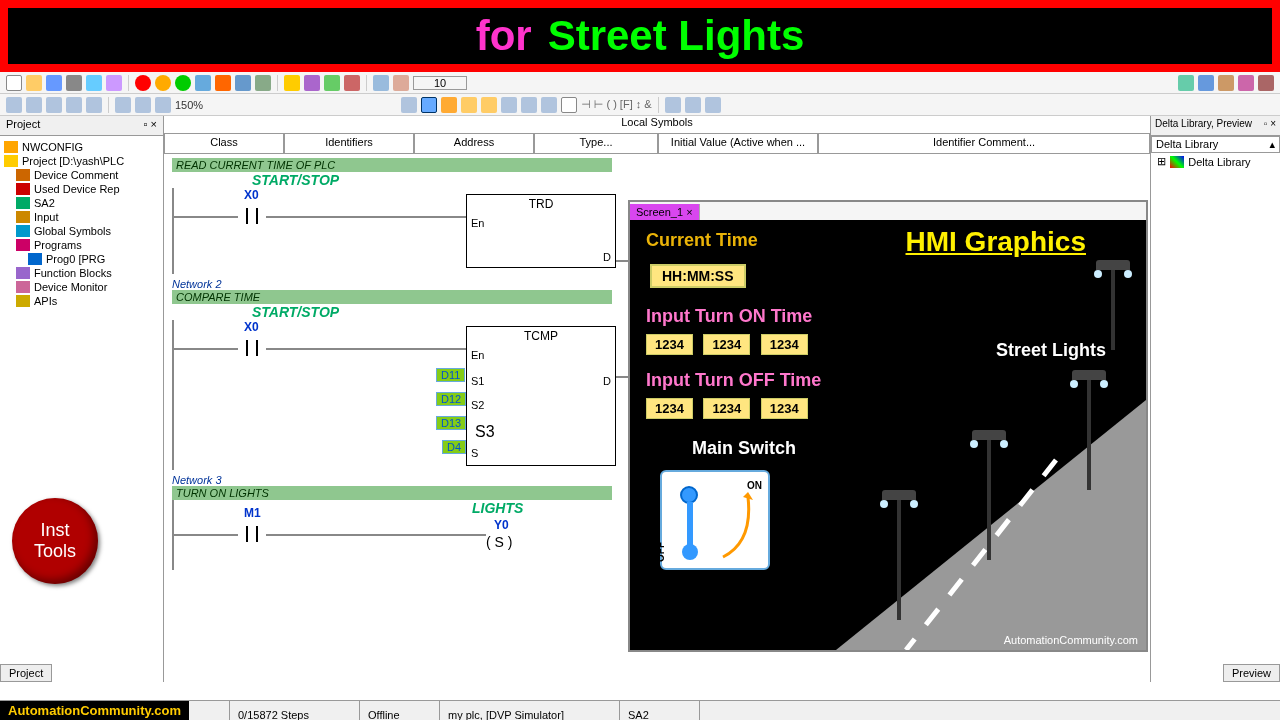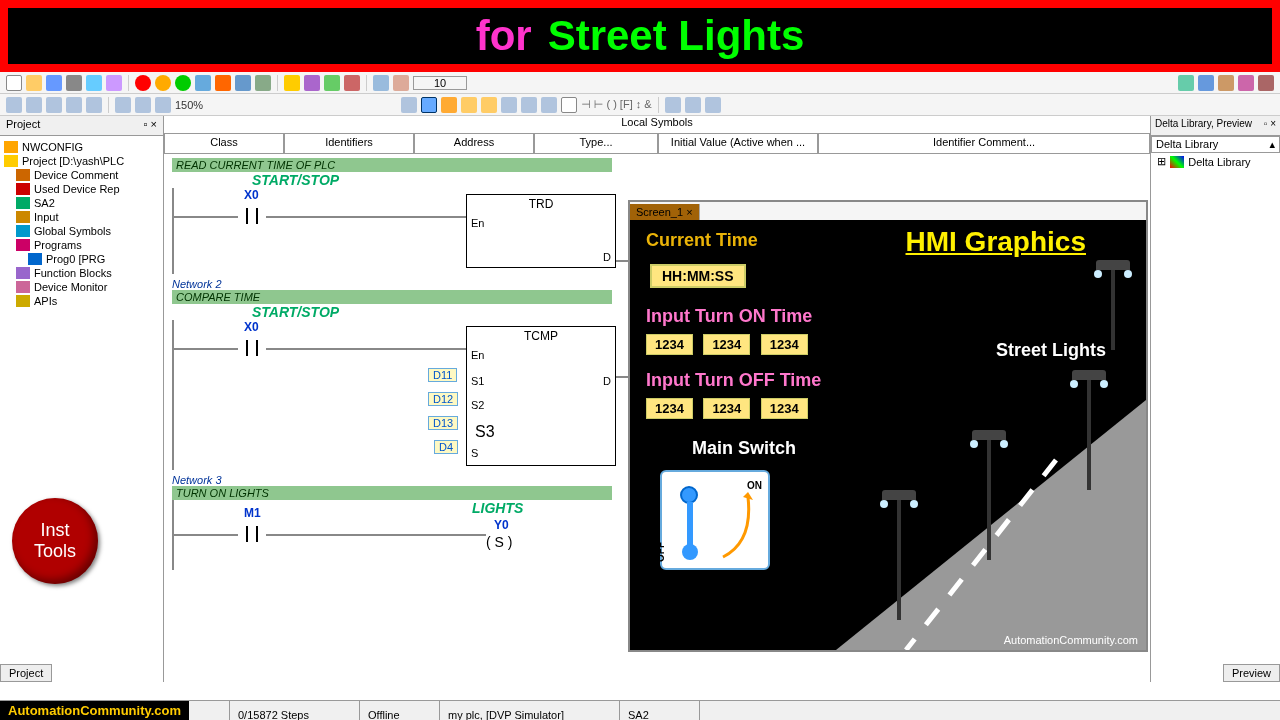--- a/index.html
+++ b/index.html
@@ -62,26 +62,26 @@
 .net-rem { background:#8fc78f; color:#003300; font-style:italic; font-size:11px; padding:1px 4px; width:440px; }
 .rung-title { color:#00aa66; font-style:italic; font-weight:bold; font-size:14px; text-align:left; padding-left:80px; }
 .rail { position:absolute; left:0; top:0; bottom:0; width:2px; background:#888; }
 .wire { position:absolute; height:2px; background:#888; }
 .con-lbl { position:absolute; color:#0033cc; font-size:12px; font-weight:bold; }
 .contact { position:absolute; width:28px; height:20px; }
 .contact::before, .contact::after { content:""; position:absolute; top:2px; width:2px; height:16px; background:#000; }
 .contact::before{left:8px;} .contact::after{right:8px;}
 .fbox { position:absolute; border:1.5px solid #000; background:#fff; font-size:11px; text-align:center; }
 .fbox .ftitle { font-size:12px; padding-top:2px;}
-.dreg { position:absolute; background:#fef9c3; border:1px solid #66aadd; color:#0055cc; font-size:11px; padding:0 4px; }
+.dreg { position:absolute; background:#84cc16; border:1px solid #66aadd; color:#0055cc; font-size:11px; padding:0 4px;margin-left:8px; }
 .coil { position:absolute; font-size:14px; color:#000; }
 
 
 .hmi { position:absolute; right:132px; top:200px; width:520px; height:452px; background:#000; border:2px solid #888; }
-.hmi-tab { background:#a16207; color:#000; font-size:11px; padding:2px 6px; display:inline-block; border-right:1px solid #aaa;text-align:right; }
+.hmi-tab { background:#d946ef; color:#000; font-size:11px; padding:2px 6px; display:inline-block; border-right:1px solid #aaa;text-align:right; }
 .hmi-body { position:relative; width:100%; height:calc(100% - 18px); }
 .hmi-title { color:#fff000; font-size:28px; font-weight:bold; text-decoration:underline; font-family: Arial; }
 .lbl-green { color:#eab308; font-weight:bold; font-size:18px; }
 .lbl-pink { color:#ff77cc; font-weight:bold; font-size:18px; }
 .lbl-white { color:#fff; font-weight:bold; font-size:18px; }
 .time-box { background:#ffe680; border:2px solid #cccc66; color:#000; font-weight:bold; padding:2px 10px; display:inline-block; font-size:14px; }
 .in-box { background:#ffe680; border:1px solid #cccc66; color:#000; font-weight:bold; padding:2px 8px; display:inline-block; font-size:13px; margin-right:6px; }
 .switch-box { width:110px; height:100px; background:#fff; border:2px solid #66aadd; border-radius:6px; position:relative; }
 .hmi-foot { position:absolute; right:8px; bottom:4px; color:#fff; font-size:11px; }
 

